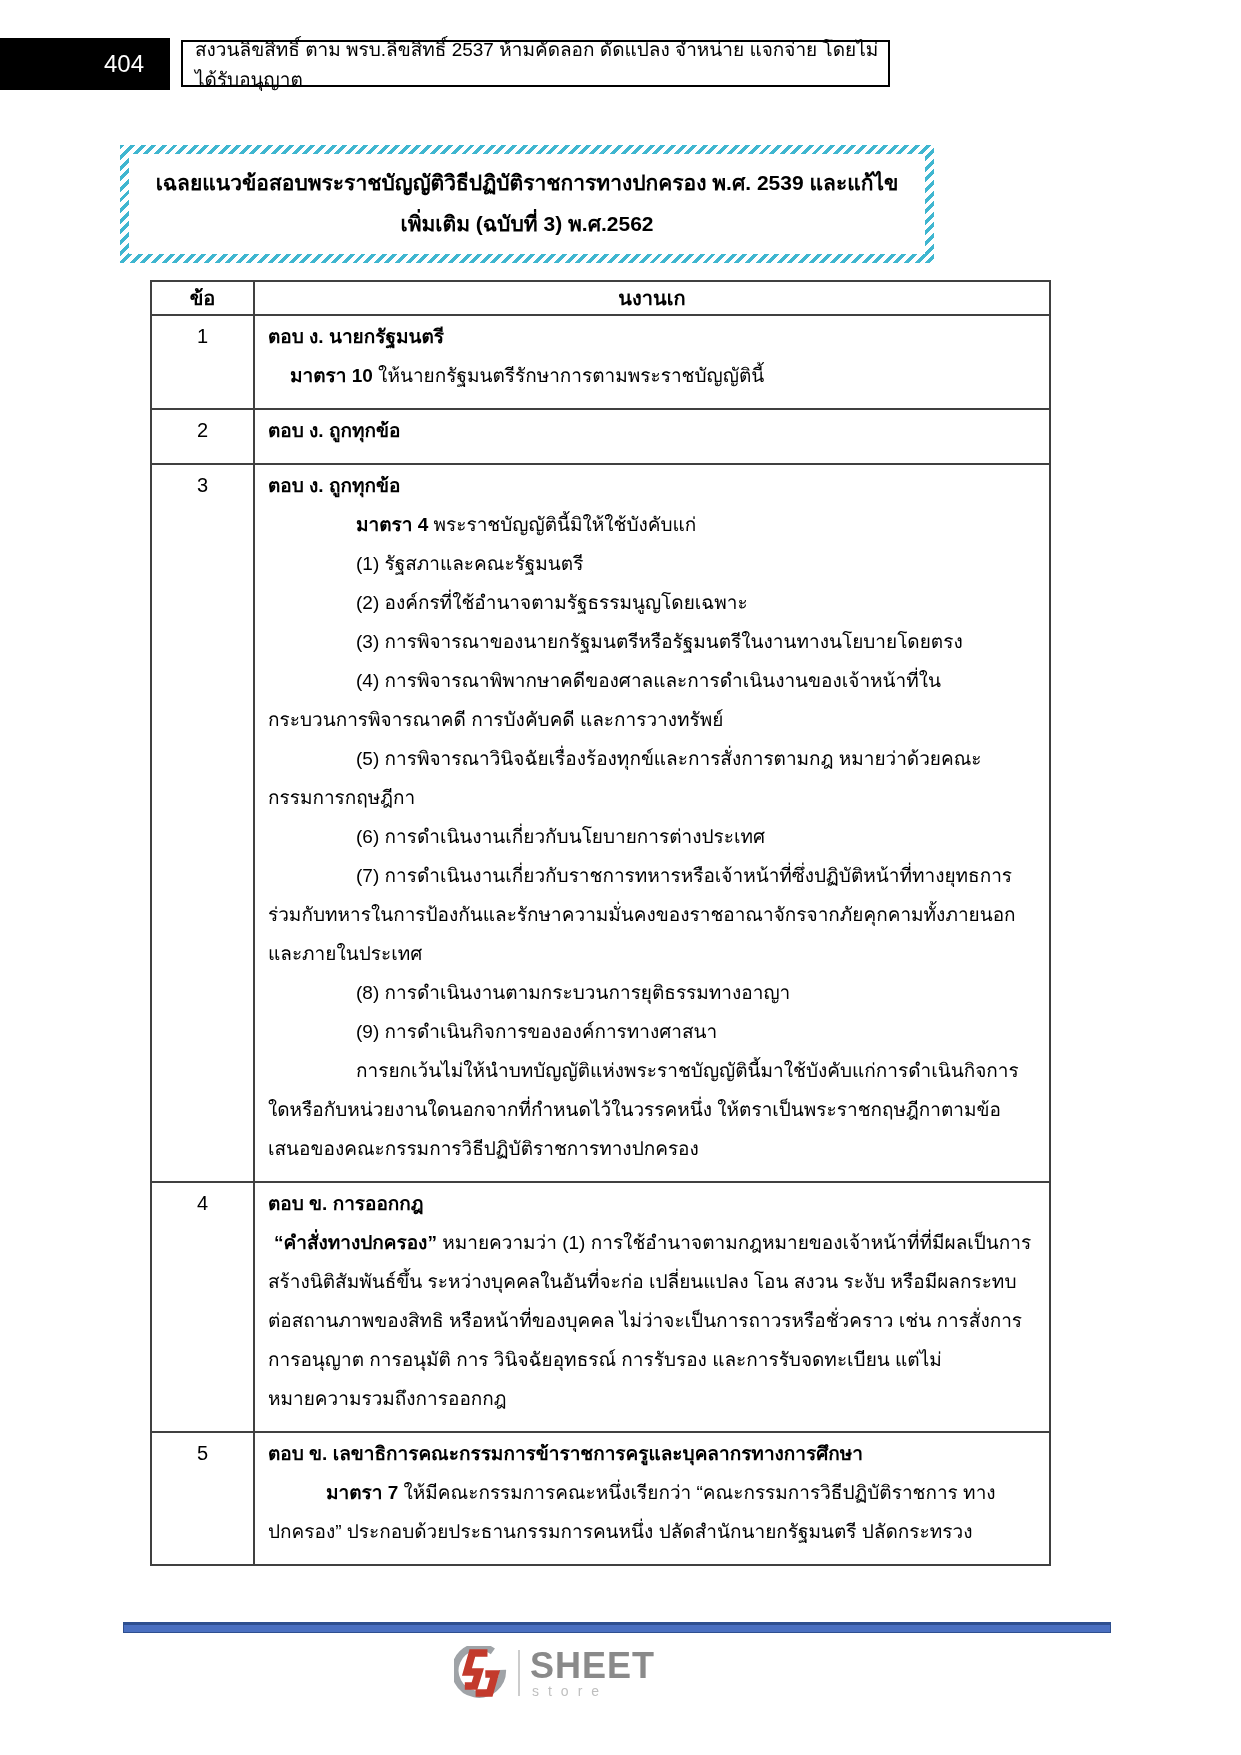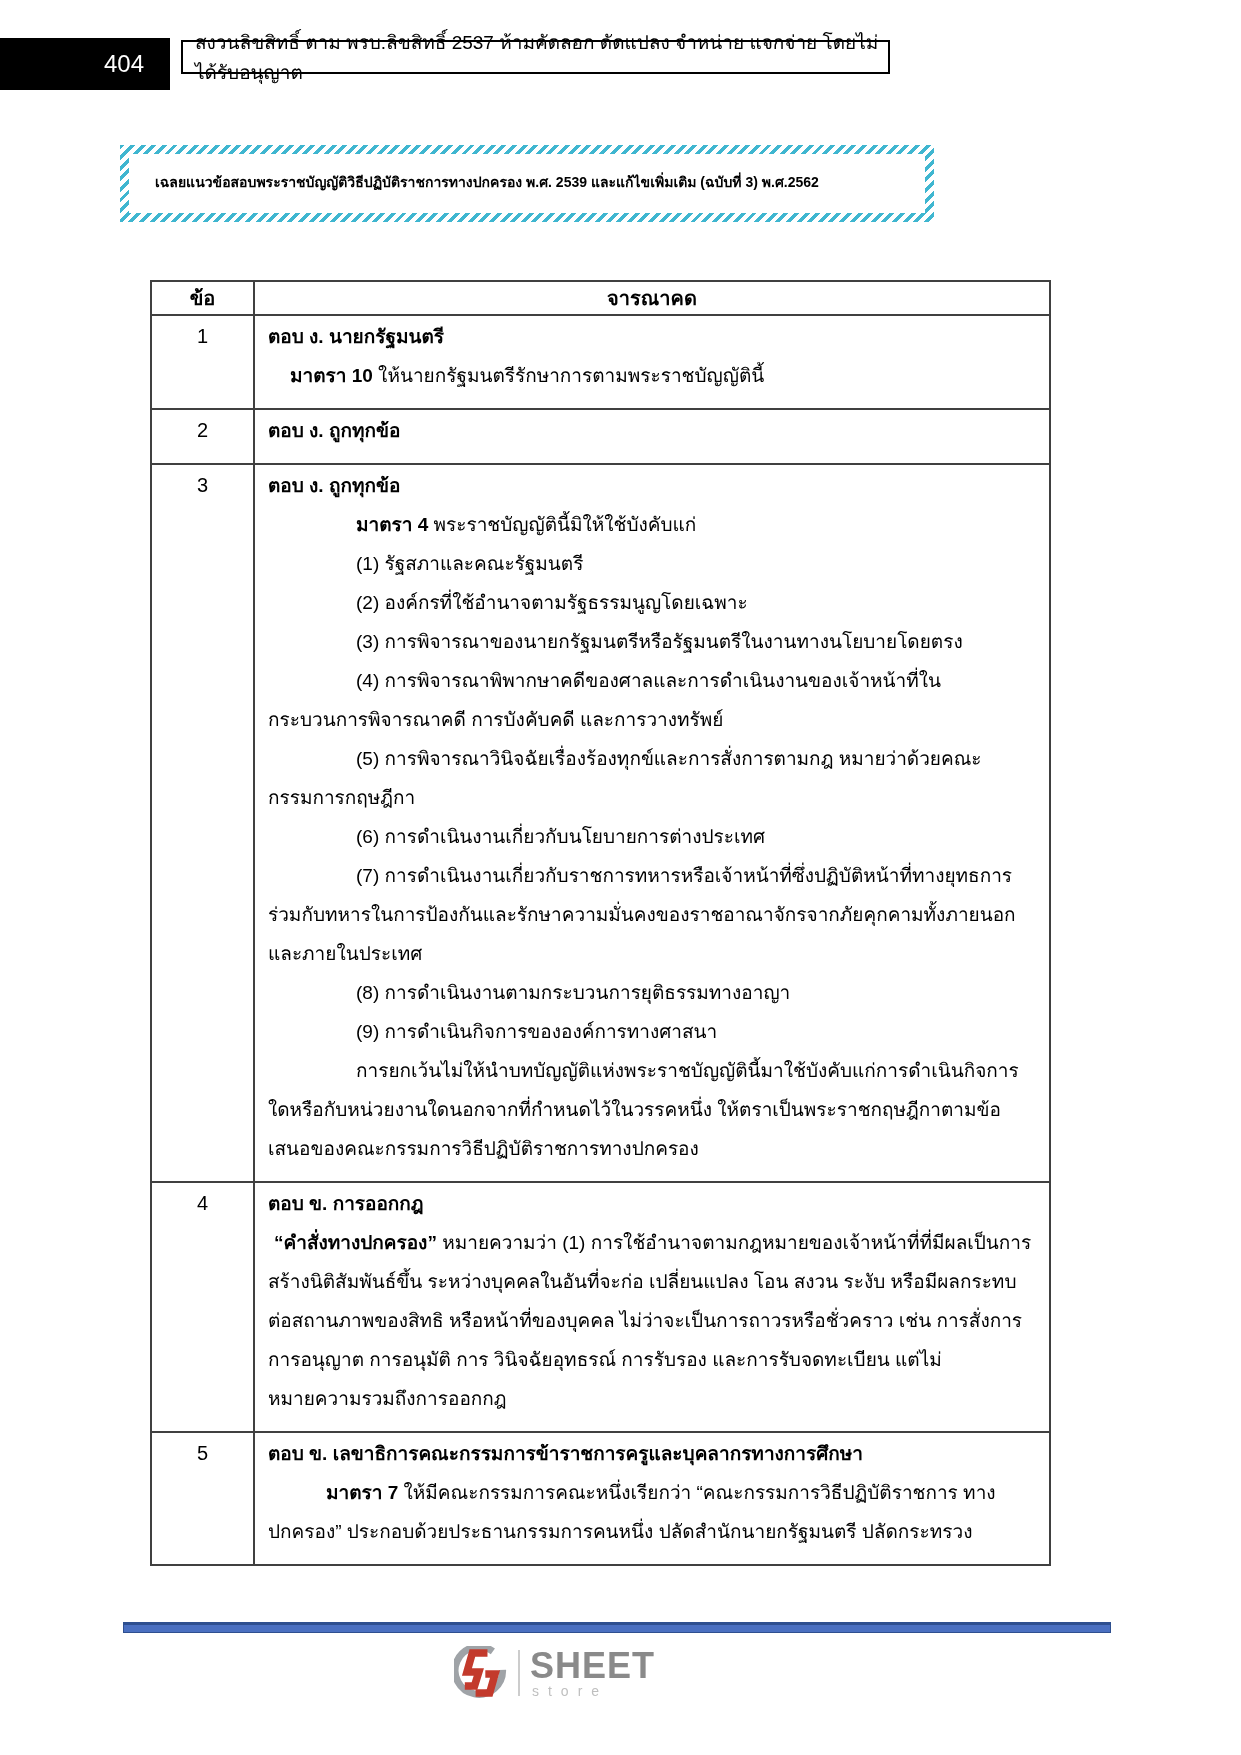--- a/index.html
+++ b/index.html
@@ -18,38 +18,38 @@
     width:170px; height:52px;
     background:#000; color:#fff;
     display:flex; align-items:center; justify-content:flex-end;
     padding-right:26px;
     font-size:24px;
   }
 
   
   .copyright-box {
     position:absolute; left:181px; top:40px;
-    width:709px; height:34px;
+    width:709px; height:47px;
     border:2px solid #000;
     display:flex; align-items:center;
     padding-left:12px;
     font-size:19px;
     background:#fff;
   }
 
   
   .title-box {
     position:absolute; left:120px; top:145px;
     width:814px;
     border:9px solid #40b7d0;
     border-image: repeating-linear-gradient(135deg, #3fb6d0 0 3.5px, #ffffff 3.5px 7.5px) 9;
     background:#fff;
-    text-align:left;
+    text-align:center;
     font-weight:bold;
-    font-size:14px;
+    font-size:21px;
     line-height:41px;
     padding:8px 26px 10px 26px;
   }
 
   
   .answers-table {
     position:absolute; left:150px; top:280px;
     width:901px;
     border-collapse:collapse;
     font-size:19px;
@@ -127,21 +127,21 @@
 </div>
 
 <table class="answers-table">
   <colgroup>
       <col class="col-no">
       <col>
     </colgroup>
   <thead>
     <tr>
       <th>ข้อ</th>
-      <th>จารณาคด</th>
+      <th>นงานเก</th>
     </tr>
   </thead>
   <tbody>
       <tr>
         <td class="no-cell">1</td>
         <td class="ans-cell">
           <div class="para"><b>ตอบ ง. นายกรัฐมนตรี</b></div>
           <div class="para ind-sm"><b>มาตรา 10</b><span> ให้นายกรัฐมนตรีรักษาการตามพระราชบัญญัตินี้</span></div>
         </td>
       </tr>

